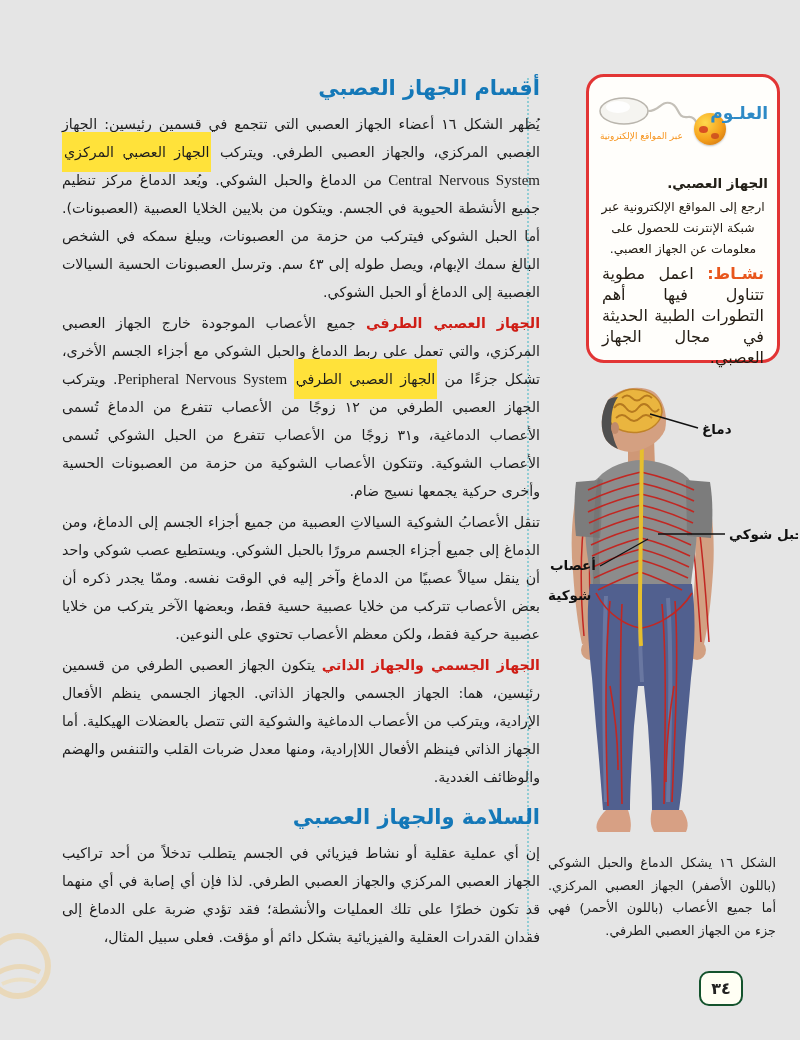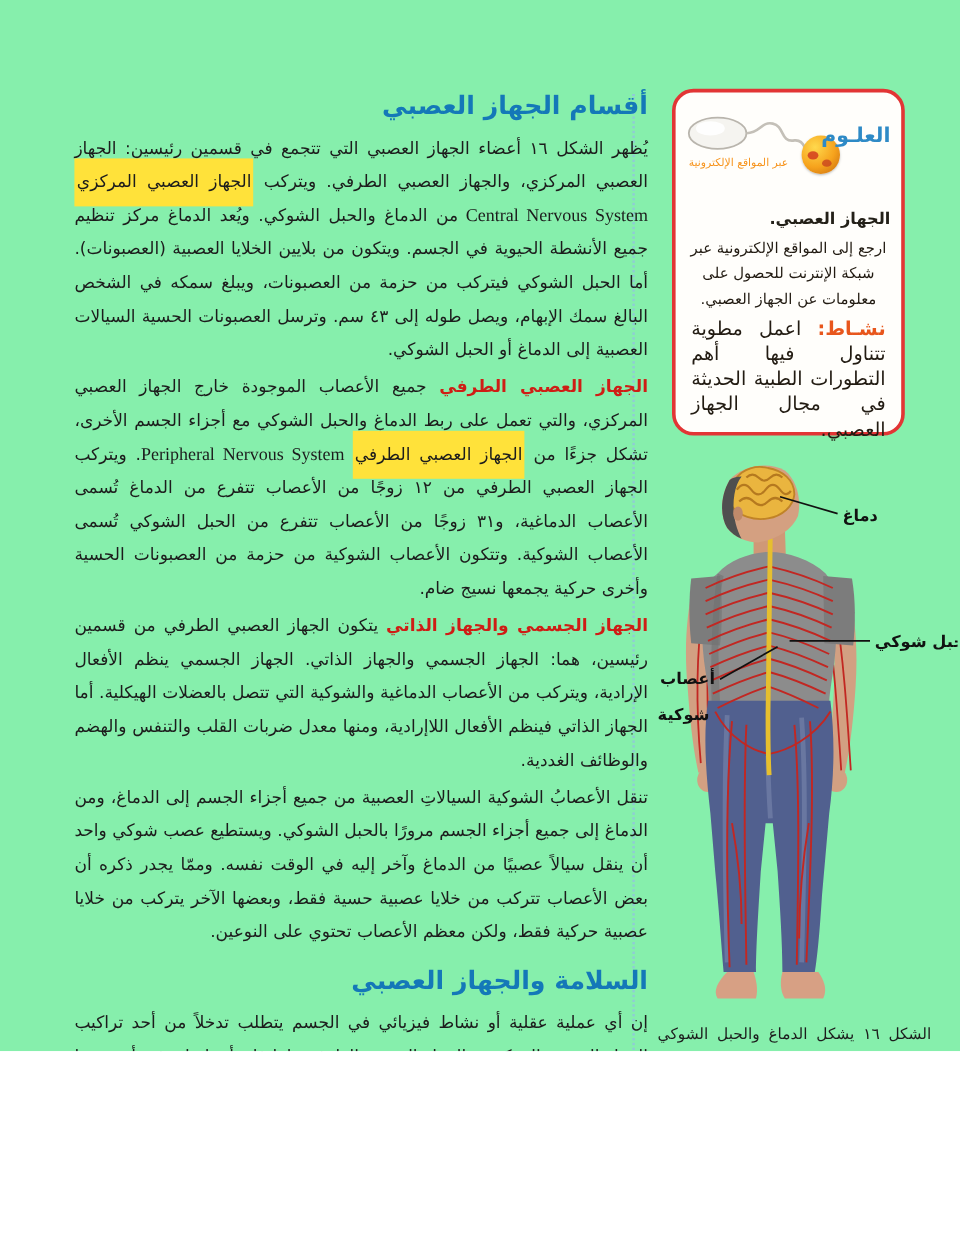--- a/index.html
+++ b/index.html
@@ -1,17 +1,17 @@
 <!DOCTYPE html>
 <html lang="ar"><head>
 <meta charset="utf-8">
 <style>
   html,body { margin:0; padding:0; background:#ffffff; }
   .page {
-    position:relative; width:800px; height:876px; background:#86efac;
+    position:relative; width:800px; height:1040px; background:#e5e5e5;
     overflow:hidden; font-family:"DejaVu Sans", sans-serif;
   }
 
   
   .main-col {
     position:absolute; left:62px; top:72px; width:478px;
     direction:rtl; text-align:justify; color:#1c1c1c;
     font-size:14.2px; line-height:28px;
   }
   .section-heading {
@@ -25,21 +25,21 @@
   .latin { font-family:"Liberation Serif", serif; font-size:15px; }
 
   
   .divider {
     position:absolute; left:527px; top:78px; height:856px; width:0;
     border-left:2px dotted #8fccd4;
   }
 
   
   .webbox {
-    position:absolute; left:560px; top:74px; width:194px; height:289px;
+    position:absolute; left:586px; top:74px; width:194px; height:289px;
     border:3px solid #e23535; border-radius:18px; background:#fffefb;
     box-sizing:border-box; padding:6px 9px 4px; direction:rtl;
   }
   .weblogo { position:relative; height:92px; }
   .weblogo .mouse-svg { position:absolute; left:-4px; top:6px; }
   .weblogo .globe {
     position:absolute; left:96px; top:30px; width:32px; height:32px;
     border-radius:50%;
     background:radial-gradient(circle at 35% 30%, #ffd94d, #f6a21c 55%, #c96d10 95%);
     box-shadow:0 1px 2px rgba(0,0,0,.25);
@@ -90,23 +90,23 @@
 
   <div class="divider"></div>
 
   <div class="main-col">
     <h1 class="section-heading">أقسام الجهاز العصبي</h1>
 
     <p class="para"><span>يُظهر الشكل ١٦ أعضاء الجهاز العصبي التي تتجمع في قسمين رئيسين: الجهاز العصبي المركزي، والجهاز العصبي الطرفي. ويتركب </span><span class="hl">الجهاز العصبي المركزي</span><span class="latin"> Central Nervous System </span><span>من الدماغ والحبل الشوكي. ويُعد الدماغ مركز تنظيم جميع الأنشطة الحيوية في الجسم. ويتكون من بلايين الخلايا العصبية (العصبونات). أما الحبل الشوكي فيتركب من حزمة من العصبونات، ويبلغ سمكه في الشخص البالغ سمك الإبهام، ويصل طوله إلى ٤٣ سم. وترسل العصبونات الحسية السيالات العصبية إلى الدماغ أو الحبل الشوكي.</span></p>
 
     <p class="para"><span class="lead-red">الجهاز العصبي الطرفي</span><span> جميع الأعصاب الموجودة خارج الجهاز العصبي المركزي، والتي تعمل على ربط الدماغ والحبل الشوكي مع أجزاء الجسم الأخرى، تشكل جزءًا من </span><span class="hl">الجهاز العصبي الطرفي</span><span class="latin"> Peripheral Nervous System</span><span>. ويتركب الجهاز العصبي الطرفي من ١٢ زوجًا من الأعصاب تتفرع من الدماغ تُسمى الأعصاب الدماغية، و٣١ زوجًا من الأعصاب تتفرع من الحبل الشوكي تُسمى الأعصاب الشوكية. وتتكون الأعصاب الشوكية من حزمة من العصبونات الحسية وأخرى حركية يجمعها نسيج ضام.</span></p>
 
+    <p class="para">تنقل الأعصابُ الشوكية السيالاتِ العصبية من جميع أجزاء الجسم إلى الدماغ، ومن الدماغ إلى جميع أجزاء الجسم مرورًا بالحبل الشوكي. ويستطيع عصب شوكي واحد أن ينقل سيالاً عصبيًا من الدماغ وآخر إليه في الوقت نفسه. وممّا يجدر ذكره أن بعض الأعصاب تتركب من خلايا عصبية حسية فقط، وبعضها الآخر يتركب من خلايا عصبية حركية فقط، ولكن معظم الأعصاب تحتوي على النوعين.</p>
+
     <p class="para"><span class="lead-red">الجهاز الجسمي والجهاز الذاتي</span><span> يتكون الجهاز العصبي الطرفي من قسمين رئيسين، هما: الجهاز الجسمي والجهاز الذاتي. الجهاز الجسمي ينظم الأفعال الإرادية، ويتركب من الأعصاب الدماغية والشوكية التي تتصل بالعضلات الهيكلية. أما الجهاز الذاتي فينظم الأفعال اللاإرادية، ومنها معدل ضربات القلب والتنفس والهضم والوظائف الغددية.</span></p>
-
-    <p class="para">تنقل الأعصابُ الشوكية السيالاتِ العصبية من جميع أجزاء الجسم إلى الدماغ، ومن الدماغ إلى جميع أجزاء الجسم مرورًا بالحبل الشوكي. ويستطيع عصب شوكي واحد أن ينقل سيالاً عصبيًا من الدماغ وآخر إليه في الوقت نفسه. وممّا يجدر ذكره أن بعض الأعصاب تتركب من خلايا عصبية حسية فقط، وبعضها الآخر يتركب من خلايا عصبية حركية فقط، ولكن معظم الأعصاب تحتوي على النوعين.</p>
 
     <h1 class="section-heading second">السلامة والجهاز العصبي</h1>
 
     <p class="para">إن أي عملية عقلية أو نشاط فيزيائي في الجسم يتطلب تدخلاً من أحد تراكيب الجهاز العصبي المركزي والجهاز العصبي الطرفي. لذا فإن أي إصابة في أي منهما قد تكون خطرًا على تلك العمليات والأنشطة؛ فقد تؤدي ضربة على الدماغ إلى فقدان القدرات العقلية والفيزيائية بشكل دائم أو مؤقت. فعلى سبيل المثال،</p>
   </div>
 
   <div class="webbox">
     <div class="weblogo">
       <svg class="mouse-svg" width="130" height="50" viewBox="0 0 130 50">
         <ellipse cx="30" cy="22" rx="24" ry="13" fill="#f5f4f0" stroke="#b9b5ad" stroke-width="1.5"></ellipse>

